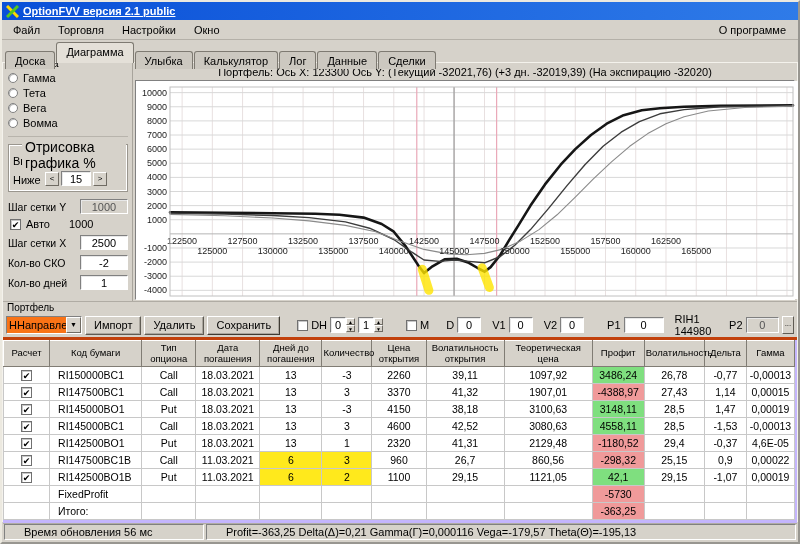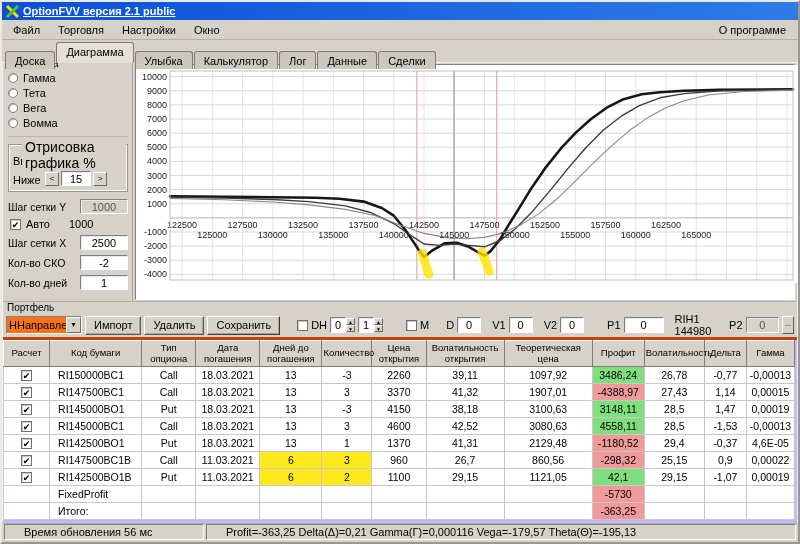--- a/index.html
+++ b/index.html
@@ -182,20 +182,21 @@
           <span class="lbl">Кол-во СКО</span>
           <span class="tb center">-2</span>
         </div>
         <div class="field-row">
           <span class="lbl">Кол-во дней</span>
           <span class="tb center">1</span>
         </div>
       </div>
 
       <div class="chart-area">
+        <div class="chart-header">Портфель: Ось X: 123300 Ось Y:  (Текущий -32021,76)  (+3 дн. -32019,39)  (На экспирацию -32020)</div>
         <div class="chart-box">
           <svg class="chart" viewBox="0 0 662 218" width="662" height="218">
               <rect x="0" y="0" width="662" height="218" fill="#ffffff"></rect>
               <line x1="46.09708737864078" y1="6" x2="46.09708737864078" y2="215" stroke="#e8e0e0" stroke-width="1"></line>
               <line x1="76.3398058252427" y1="6" x2="76.3398058252427" y2="215" stroke="#e8e0e0" stroke-width="1"></line>
               <line x1="106.58252427184466" y1="6" x2="106.58252427184466" y2="215" stroke="#e8e0e0" stroke-width="1"></line>
               <line x1="136.8252427184466" y1="6" x2="136.8252427184466" y2="215" stroke="#e8e0e0" stroke-width="1"></line>
               <line x1="167.06796116504853" y1="6" x2="167.06796116504853" y2="215" stroke="#e8e0e0" stroke-width="1"></line>
               <line x1="197.31067961165047" y1="6" x2="197.31067961165047" y2="215" stroke="#e8e0e0" stroke-width="1"></line>
               <line x1="227.5533980582524" y1="6" x2="227.5533980582524" y2="215" stroke="#e8e0e0" stroke-width="1"></line>
@@ -432,21 +433,21 @@
                 <td>-1,53</td>
                 <td>-0,00013</td>
               </tr>
               <tr>
                 <td><span class="cb">✔</span></td>
                 <td class="c-left">RI142500BO1</td>
                 <td>Put</td>
                 <td>18.03.2021</td>
                 <td>13</td>
                 <td>1</td>
-                <td>1370</td>
+                <td>2320</td>
                 <td>41,31</td>
                 <td>2129,48</td>
                 <td class="bg-red">-1180,52</td>
                 <td>29,4</td>
                 <td>-0,37</td>
                 <td>4,6E-05</td>
               </tr>
               <tr>
                 <td><span class="cb">✔</span></td>
                 <td class="c-left">RI147500BC1B</td>

